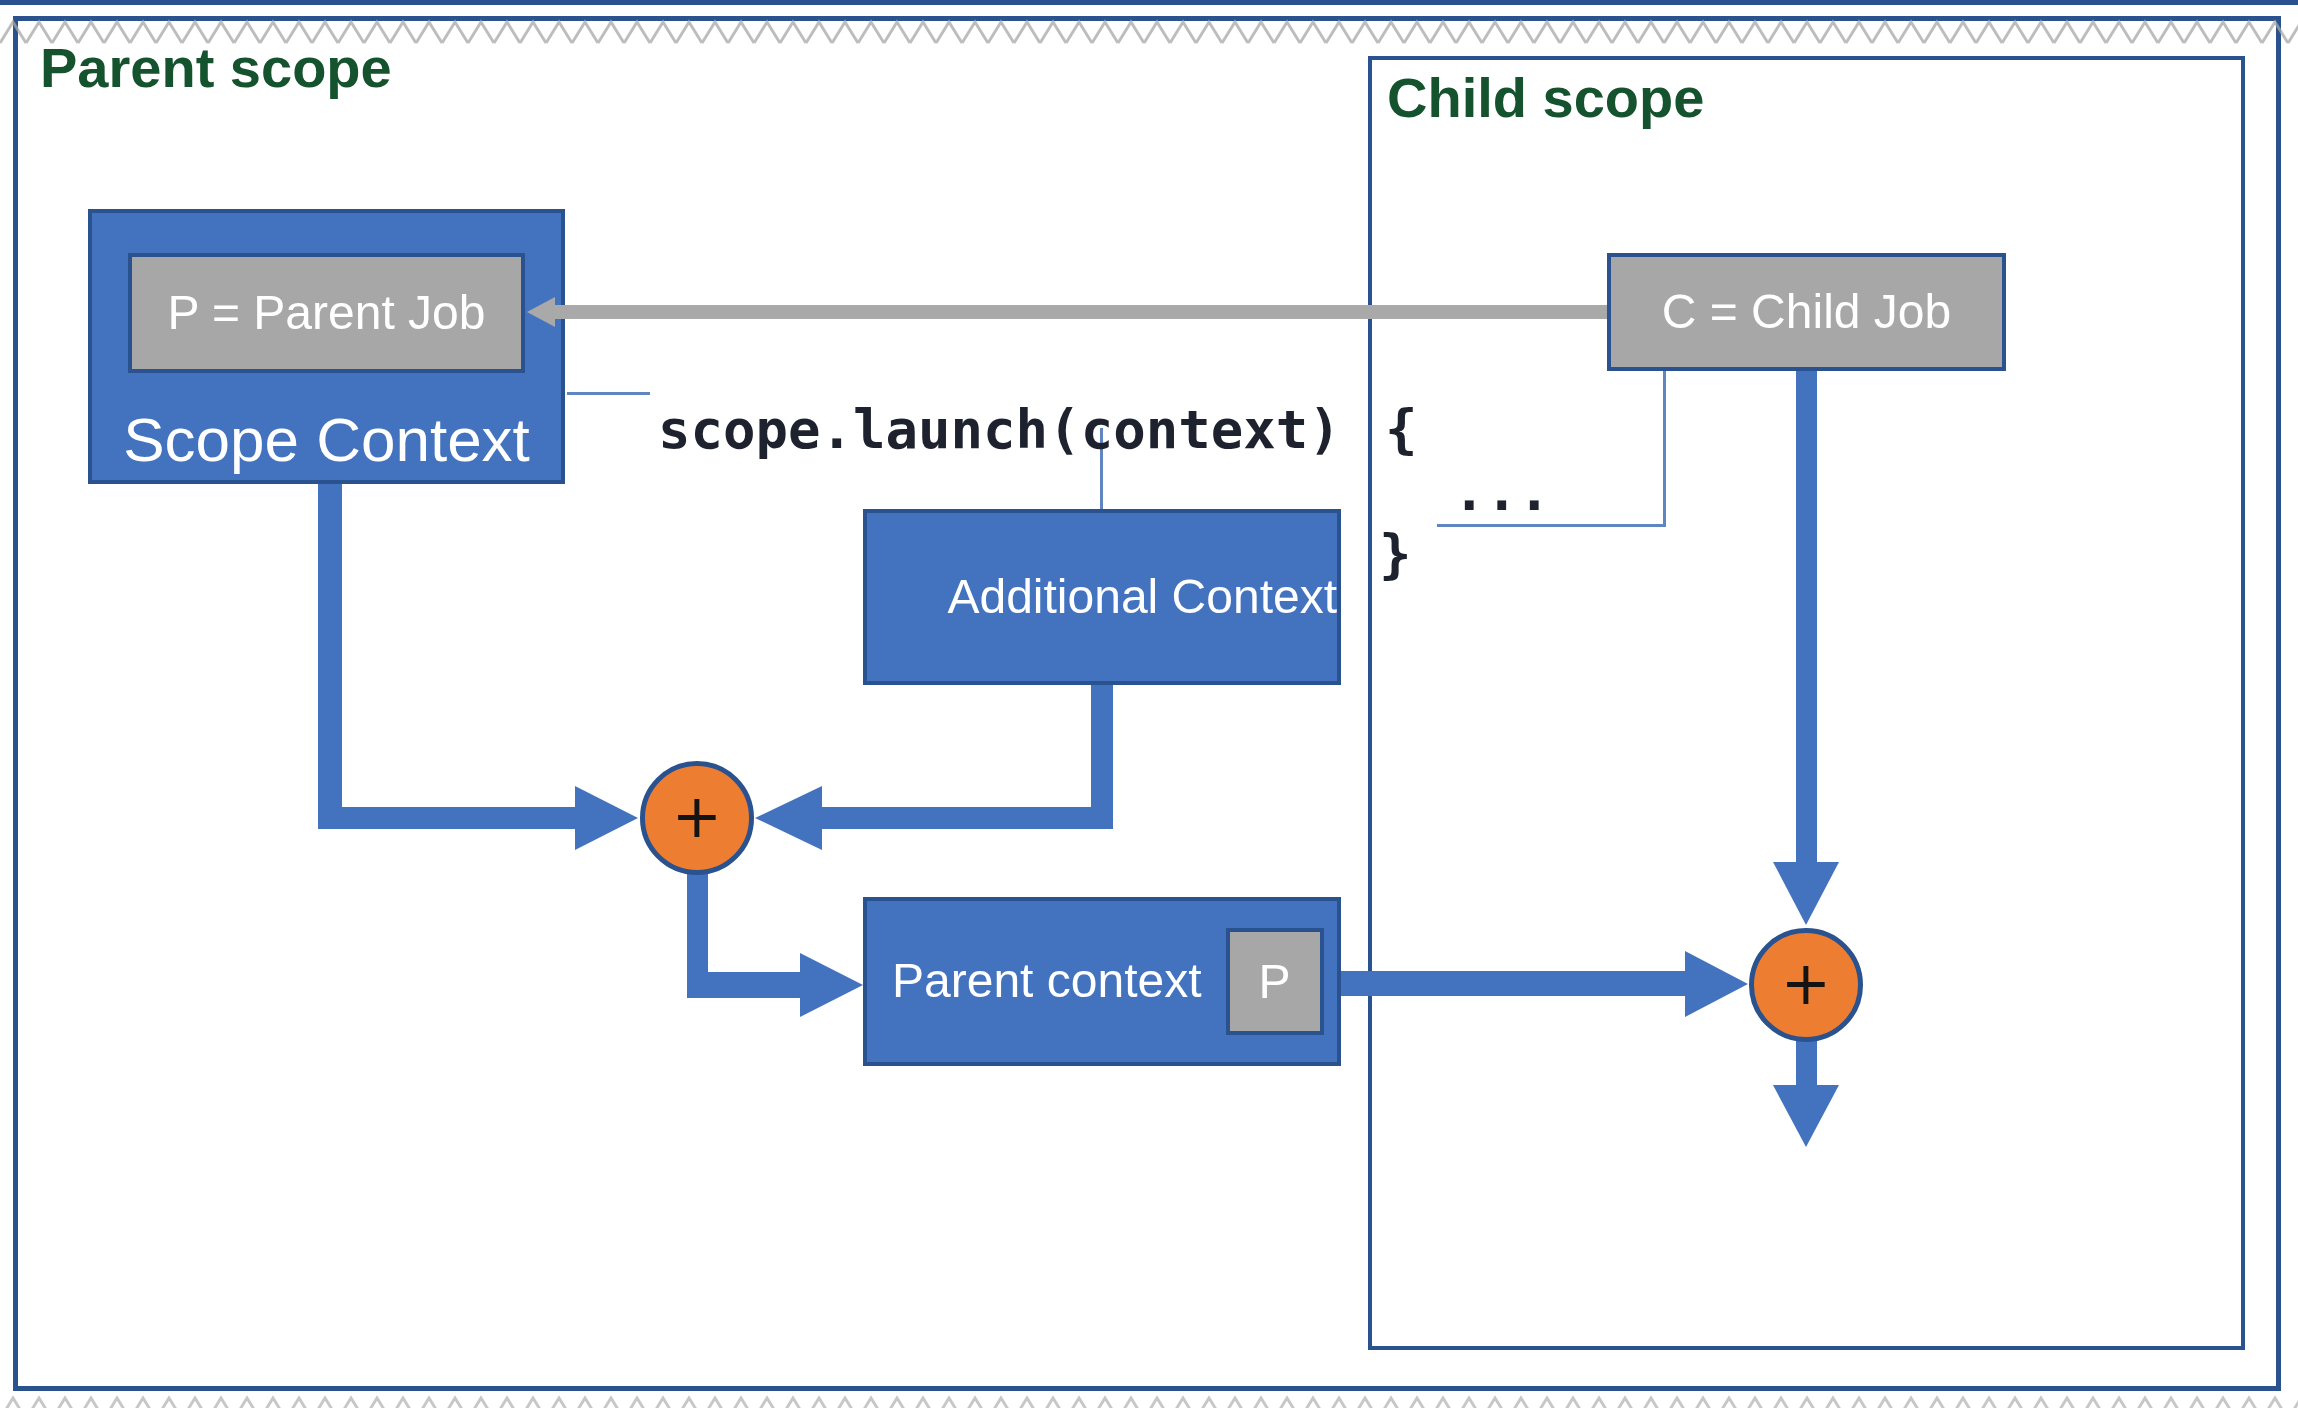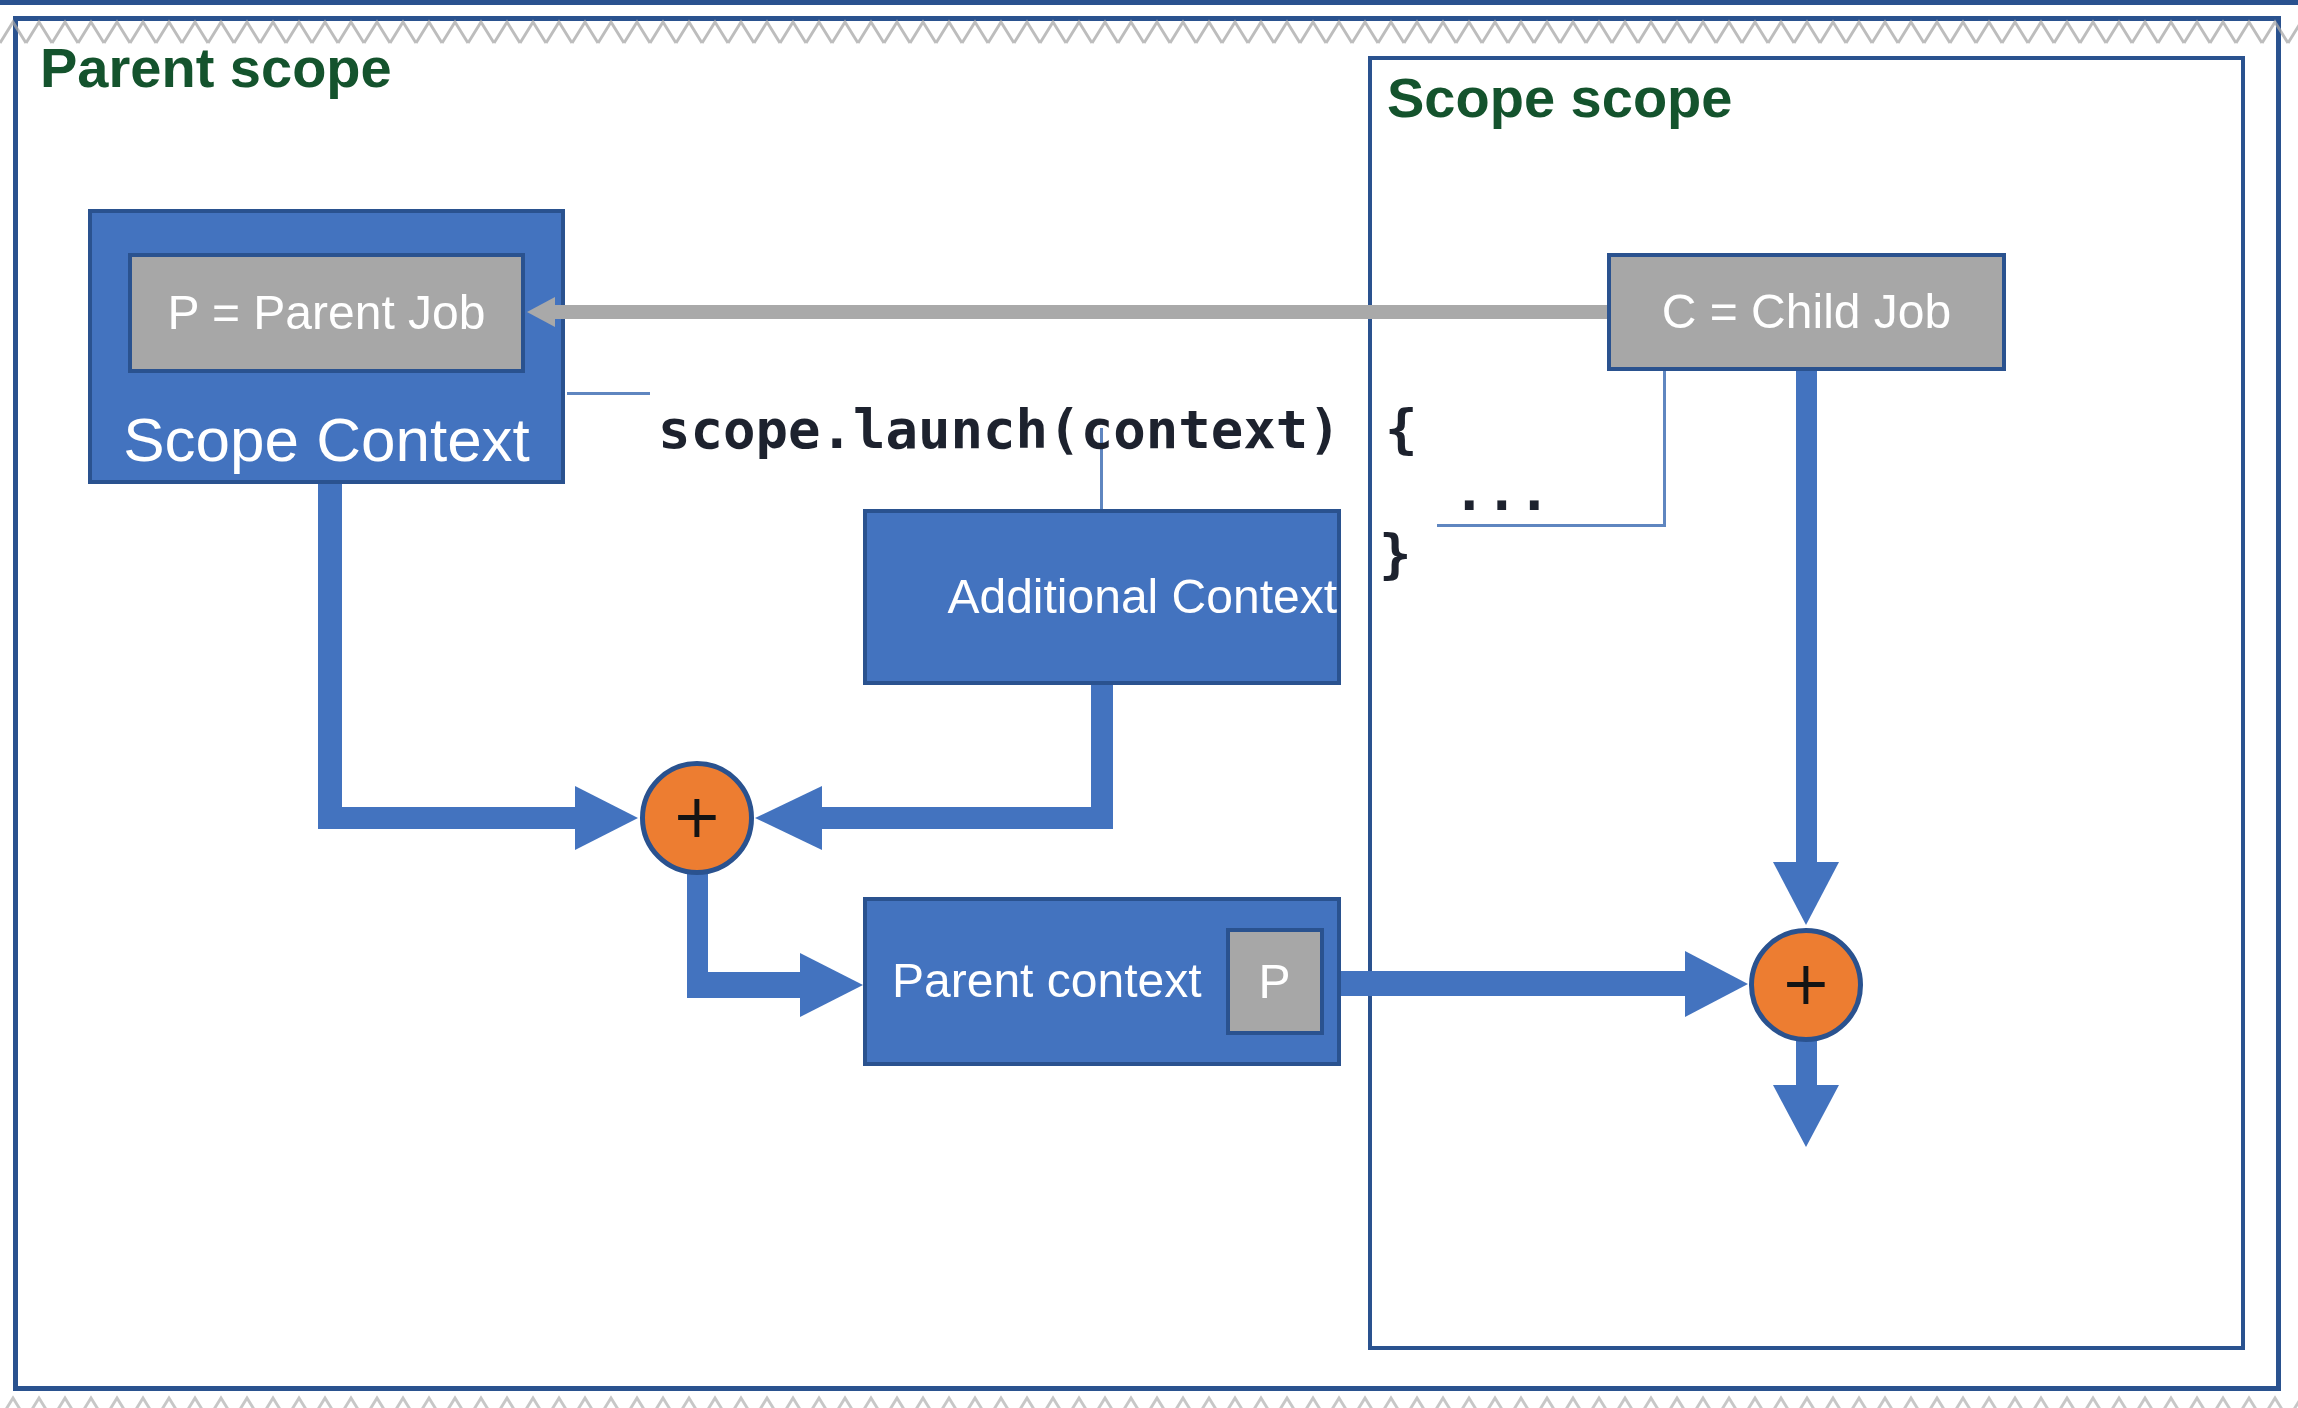--- a/index.html
+++ b/index.html
@@ -110,21 +110,21 @@
 <body>
 
 <div class="stage">
 
   <div class="abs top-bar"></div>
 
   <div class="abs scope-frame outer-frame"></div>
   <div class="abs scope-frame child-frame"></div>
 
   <div class="abs scope-label parent-scope-label">Parent scope</div>
-  <div class="abs scope-label child-scope-label">Scope scope</div>
+  <div class="abs scope-label child-scope-label">Child scope</div>
 
   <div class="abs seg a1v"></div>
   <div class="abs seg a1h"></div>
   <div class="abs head head-right a1head"></div>
 
   <div class="abs seg a2v"></div>
   <div class="abs seg a2h"></div>
   <div class="abs head head-left a2head"></div>
 
   <div class="abs seg a3v"></div>

